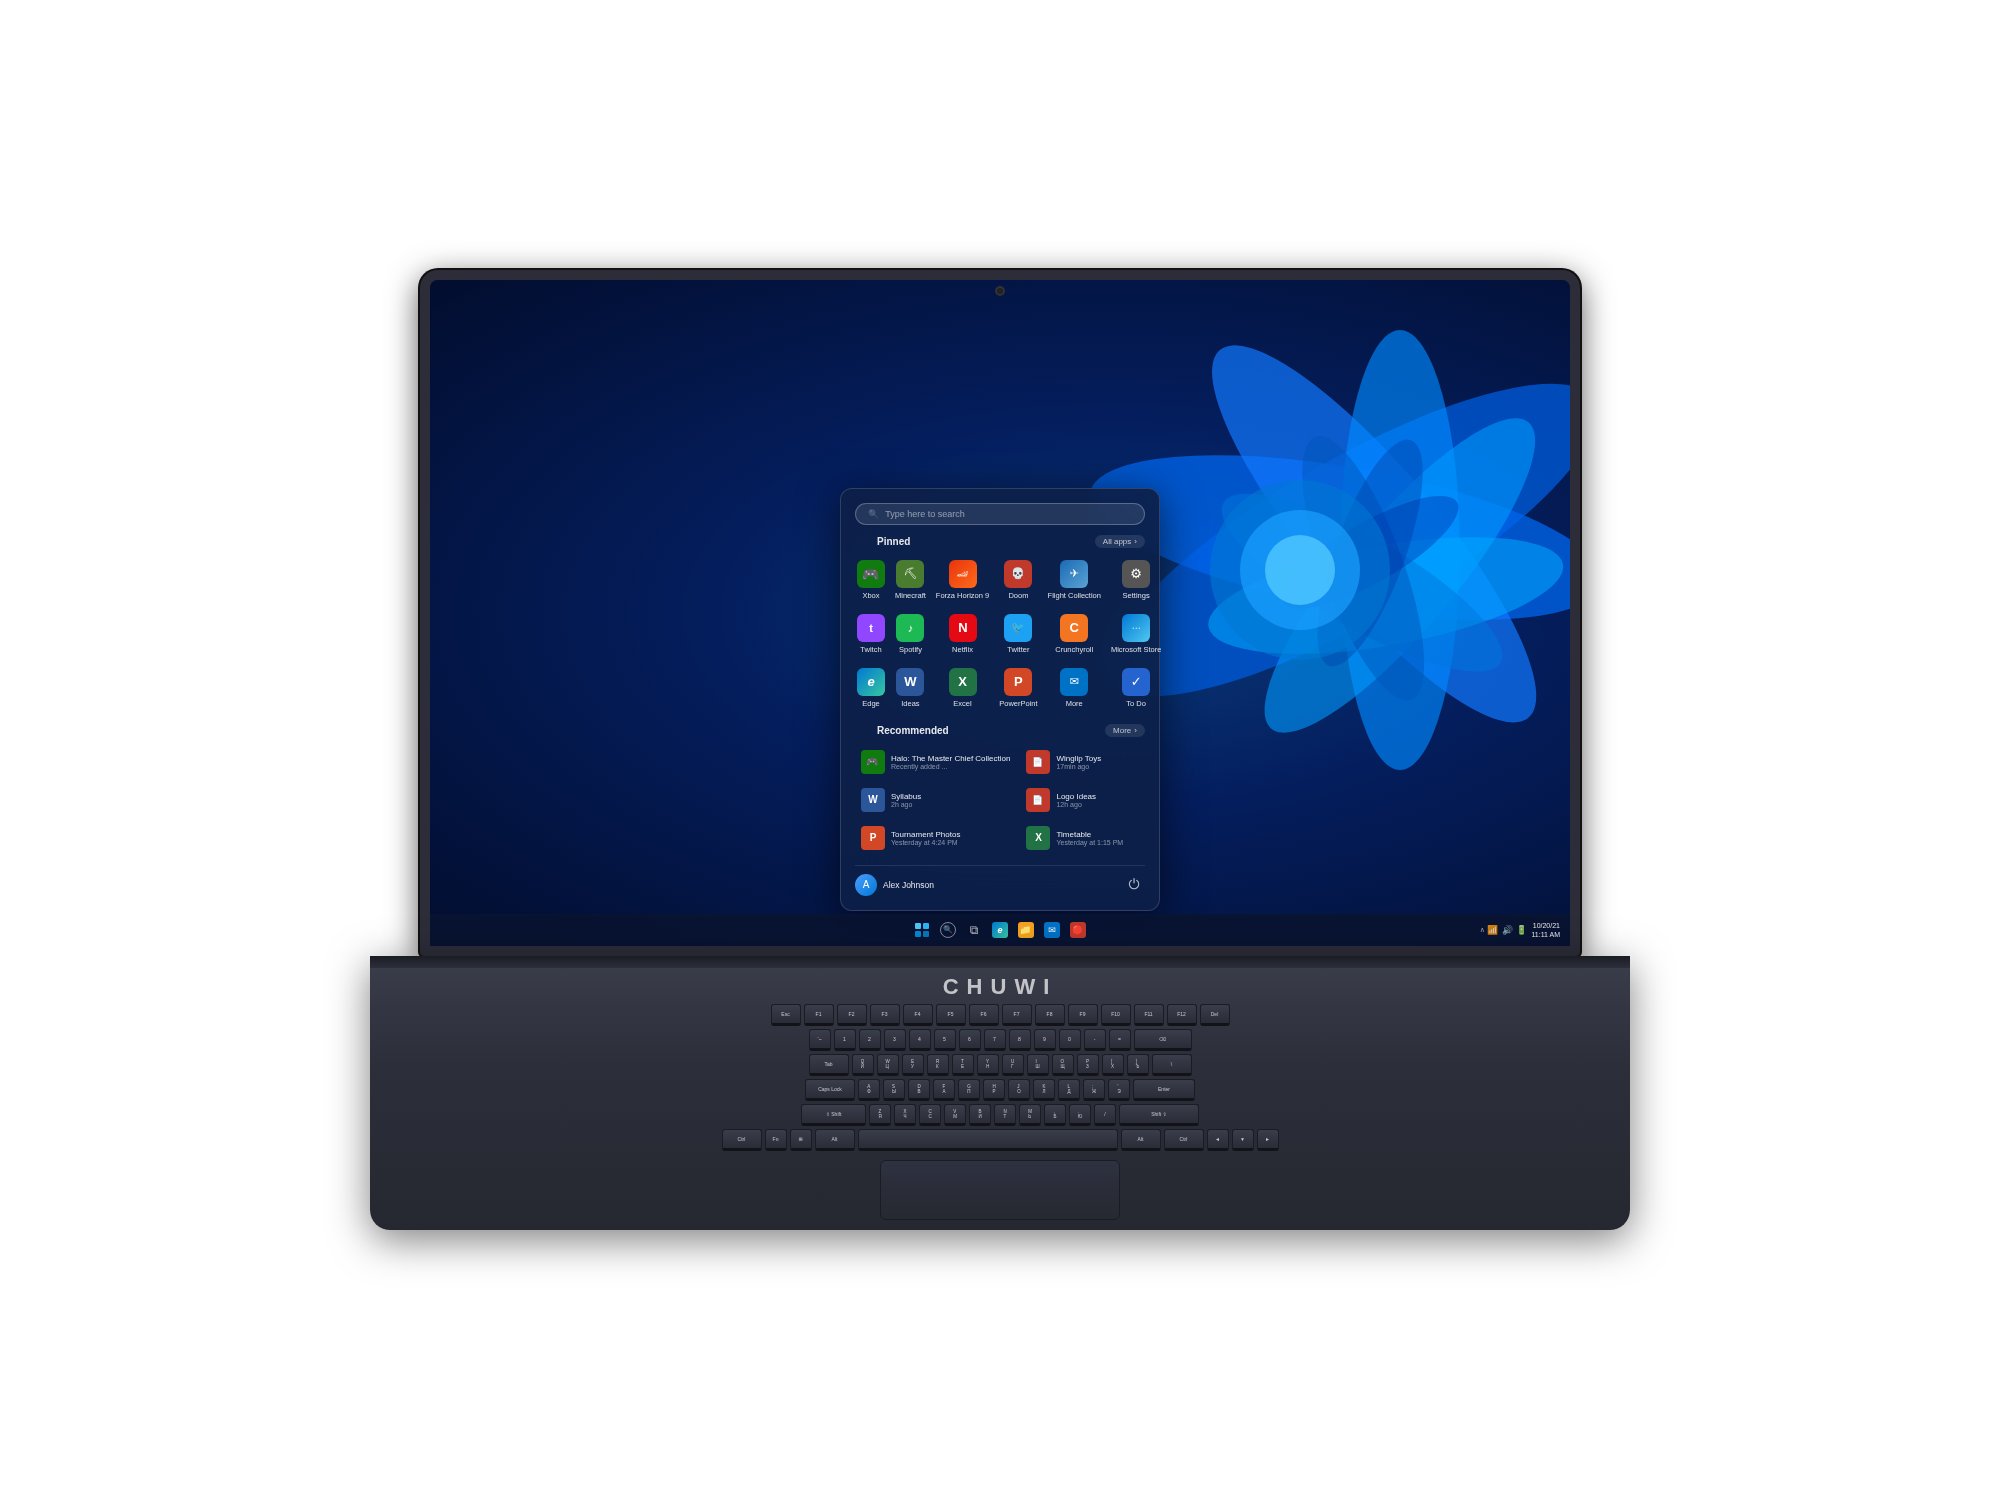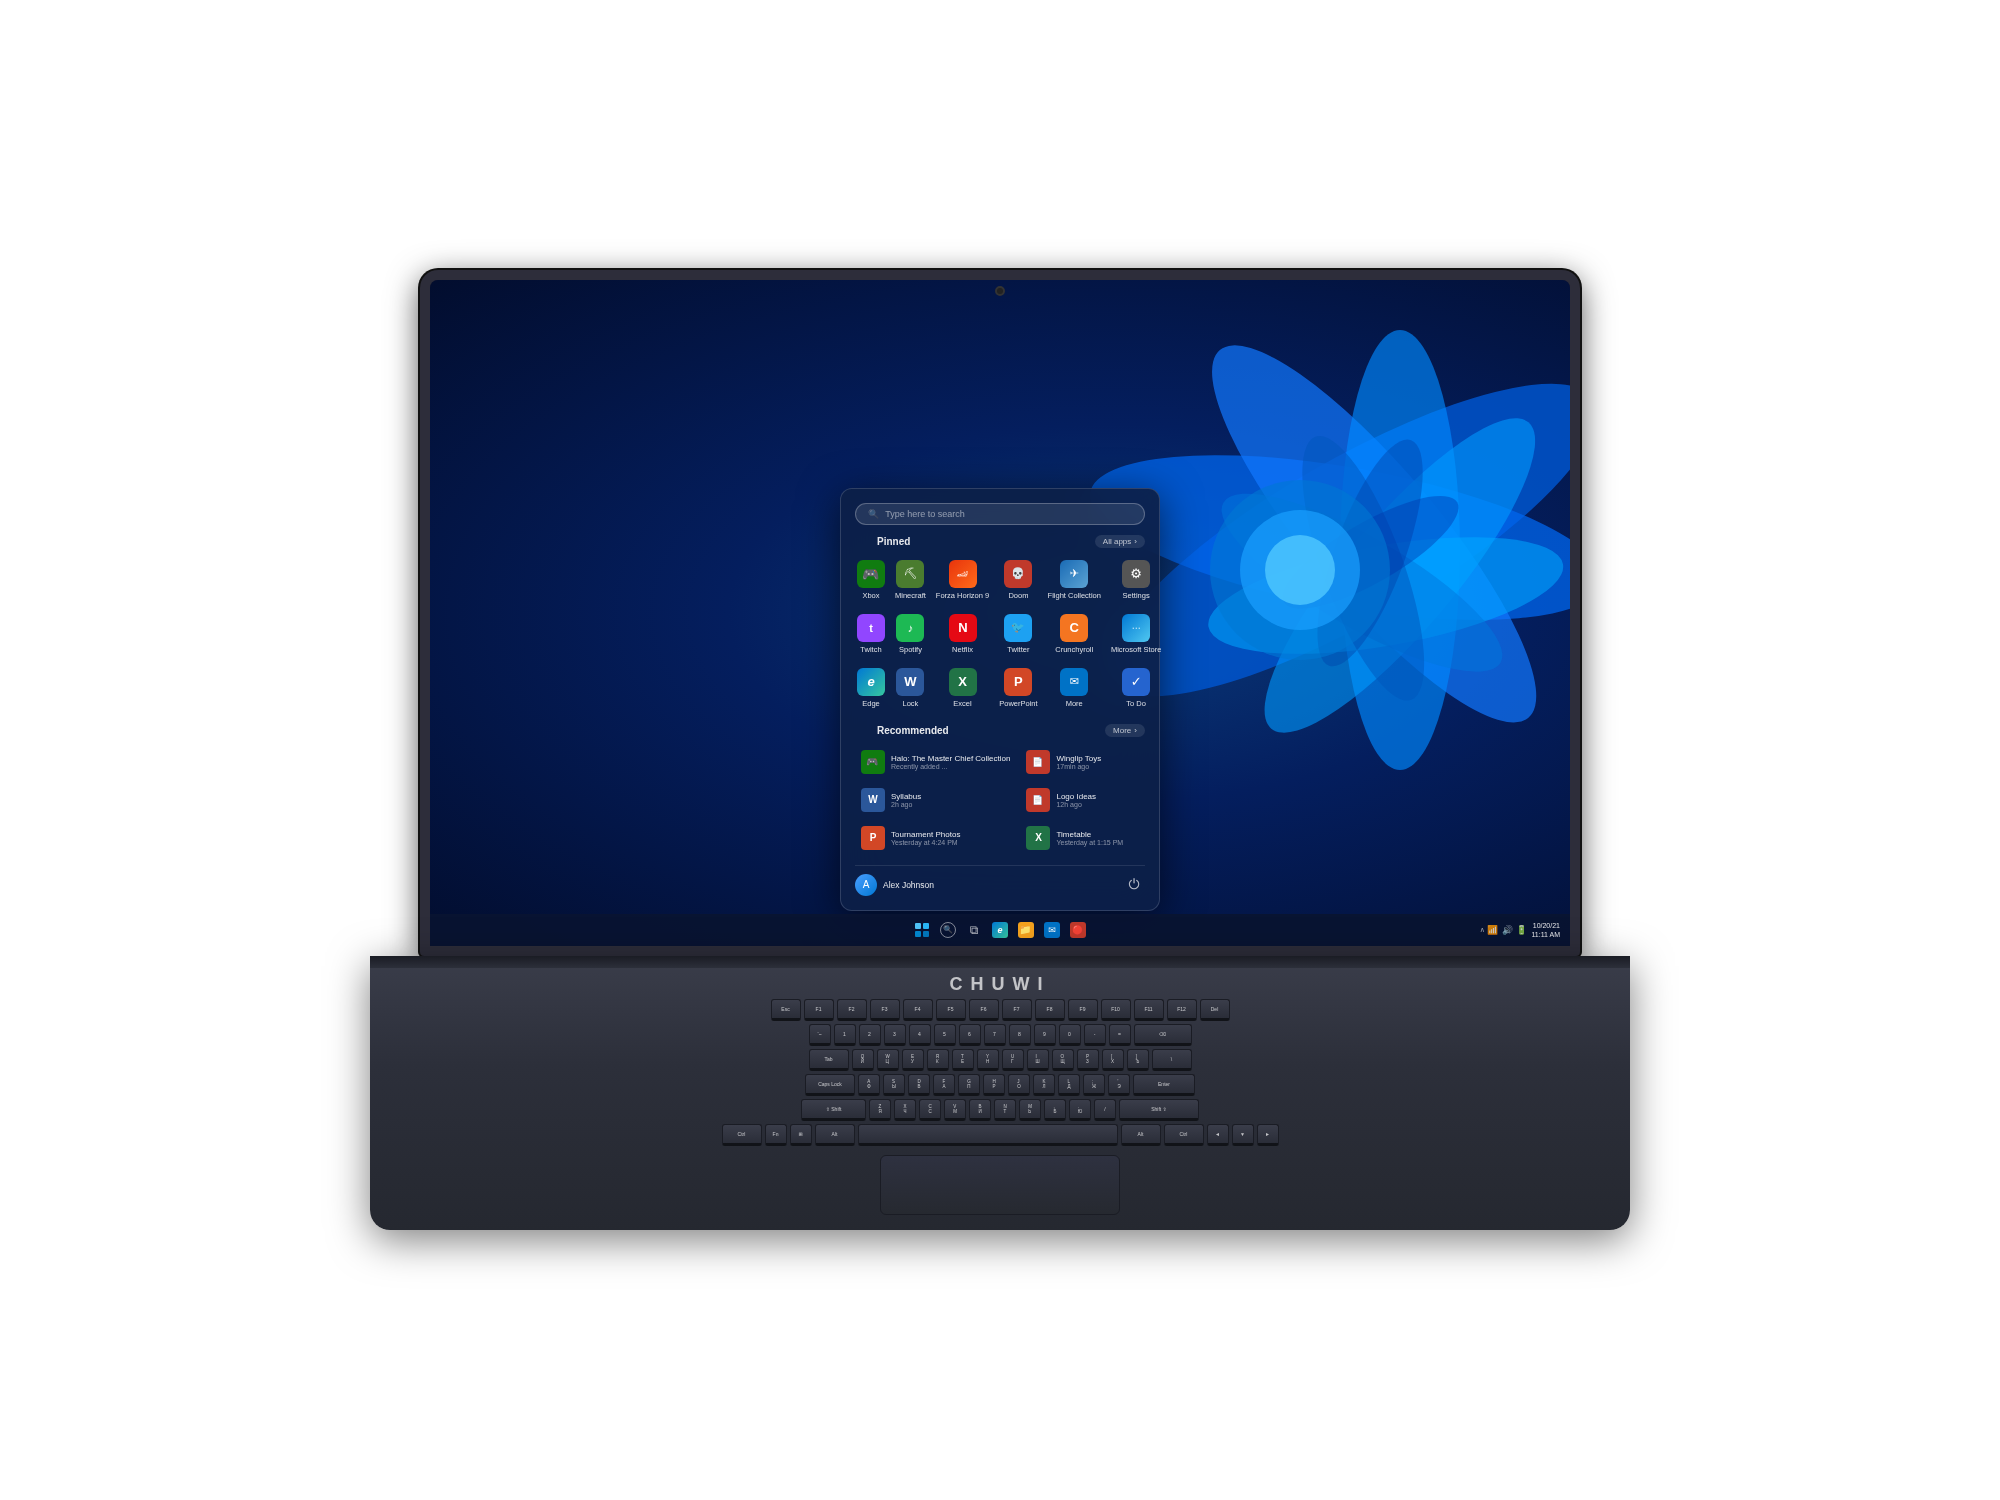--- a/index.html
+++ b/index.html
@@ -376,21 +376,21 @@
     .hinge-area {
       width: 100%;
       height: 12px;
       background: linear-gradient(180deg, #1a1c24 0%, #2c2f3a 100%);
       display: flex;
       align-items: center;
       justify-content: center;
     }
 
     .brand-name {
-      font-size: 18px;
+      font-size: 22px;
       font-weight: 700;
       letter-spacing: 8px;
       color: rgba(255,255,255,0.7);
       text-align: center;
       margin-top: 6px;
       margin-bottom: 4px;
     }
 
     
     .keyboard-area {
@@ -591,21 +591,21 @@
             <span class="app-label">Microsoft Store</span>
           </div>
 
           <div class="app-item">
             <div class="app-icon icon-edge" style="font-size:13px;font-style:italic;color:white;font-weight:bold;">e</div>
             <span class="app-label">Edge</span>
           </div>
 
           <div class="app-item">
             <div class="app-icon icon-word" style="font-size:13px;font-weight:bold;color:white;">W</div>
-            <span class="app-label">Lock</span>
+            <span class="app-label">Ideas</span>
           </div>
 
           <div class="app-item">
             <div class="app-icon icon-excel" style="font-size:13px;font-weight:bold;color:white;">X</div>
             <span class="app-label">Excel</span>
           </div>
 
           <div class="app-item">
             <div class="app-icon icon-powerpoint" style="font-size:13px;font-weight:bold;color:white;">P</div>
             <span class="app-label">PowerPoint</span>

